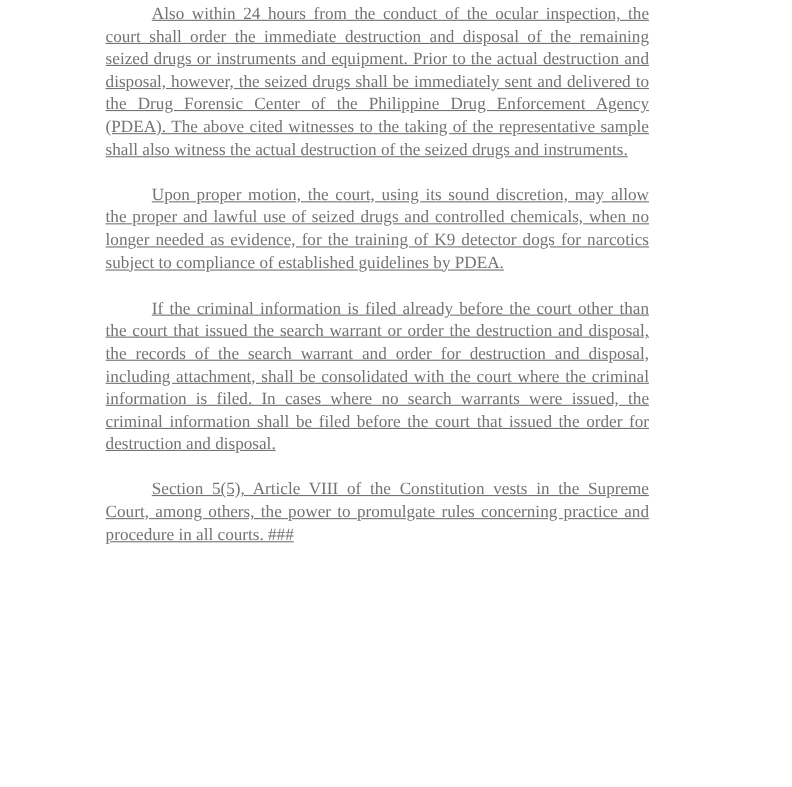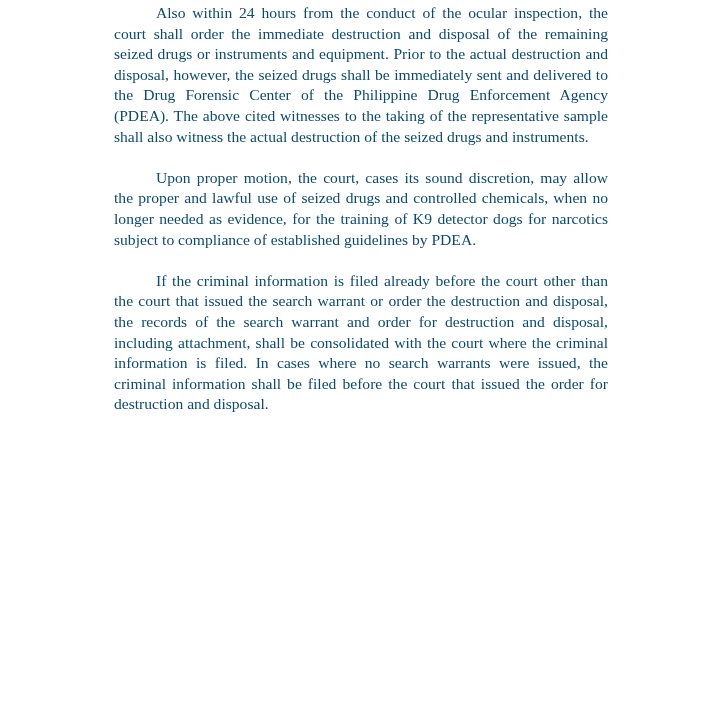--- a/index.html
+++ b/index.html
@@ -1,33 +1,35 @@
 <!DOCTYPE html>
 <html><head>
 <meta charset="utf-8">
 <style>
   html, body { margin: 0; padding: 0; background: #ffffff; }
   body { width: 720px; height: 715px; overflow: hidden; position: relative; }
   .page {
     position: absolute;
-    left: 114px;
+    left: 96px;
     top: 3px;
     width: 494px;
     font-family: "Liberation Serif", "DejaVu Serif", serif;
     font-size: 15.6px;
     line-height: 20.6px;
-    color: #0c4a6e;
+    color: #737373;
+    text-decoration: underline;
   }
   .para {
     margin: 0 0 20.6px 0;
     text-align: justify;
     text-indent: 42px;
   }
   .para:last-child { margin-bottom: 0; }
 </style>
 </head>
 <body>
 
 <div class="page">
   <p class="para">Also within 24 hours from the conduct of the ocular inspection, the court shall order the immediate destruction and disposal of the remaining seized drugs or instruments and equipment. Prior to the actual destruction and disposal, however, the seized drugs shall be immediately sent and delivered to the Drug Forensic Center of the Philippine Drug Enforcement Agency (PDEA). The above cited witnesses to the taking of the representative sample shall also witness the actual destruction of the seized drugs and instruments.</p>
-  <p class="para">Upon proper motion, the court, cases its sound discretion, may allow the proper and lawful use of seized drugs and controlled chemicals, when no longer needed as evidence, for the training of K9 detector dogs for narcotics subject to compliance of established guidelines by PDEA.</p>
+  <p class="para">Upon proper motion, the court, using its sound discretion, may allow the proper and lawful use of seized drugs and controlled chemicals, when no longer needed as evidence, for the training of K9 detector dogs for narcotics subject to compliance of established guidelines by PDEA.</p>
   <p class="para">If the criminal information is filed already before the court other than the court that issued the search warrant or order the destruction and disposal, the records of the search warrant and order for destruction and disposal, including attachment, shall be consolidated with the court where the criminal information is filed. In cases where no search warrants were issued, the criminal information shall be filed before the court that issued the order for destruction and disposal.</p>
+  <p class="para">Section 5(5), Article VIII of the Constitution vests in the Supreme Court, among others, the power to promulgate rules concerning practice and procedure in all courts. ###</p>
 </div>
 
 </body></html>

